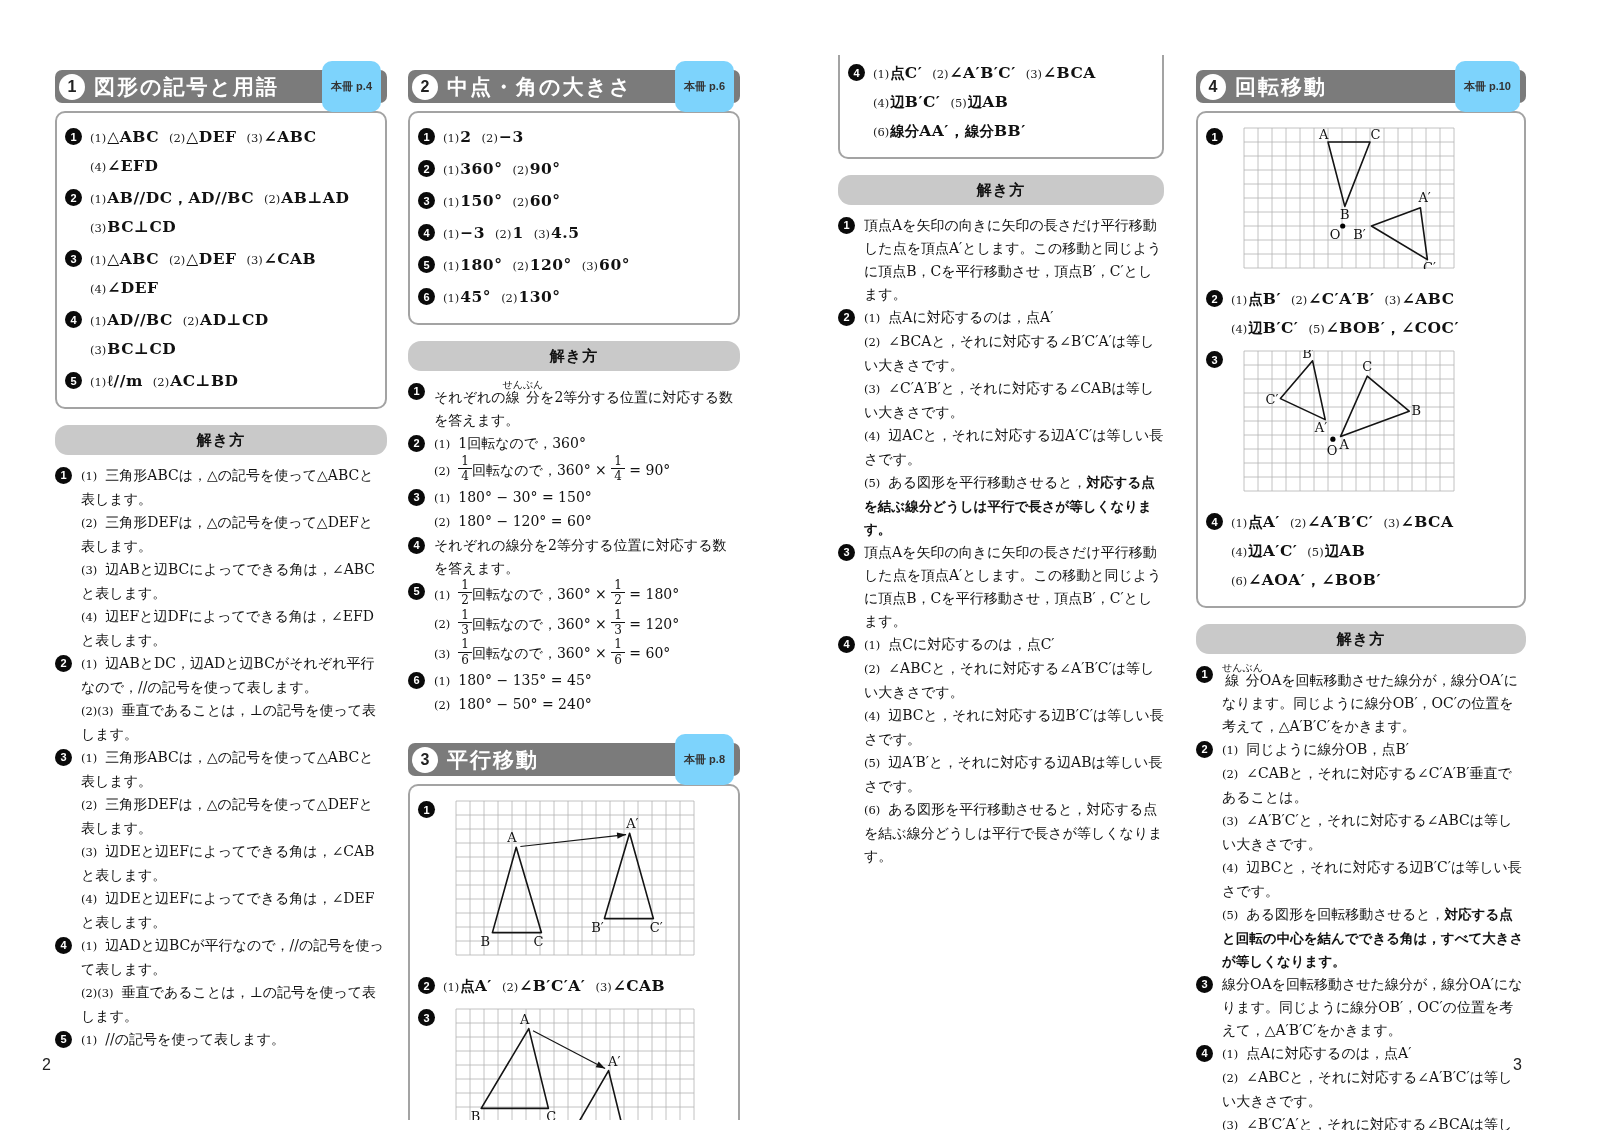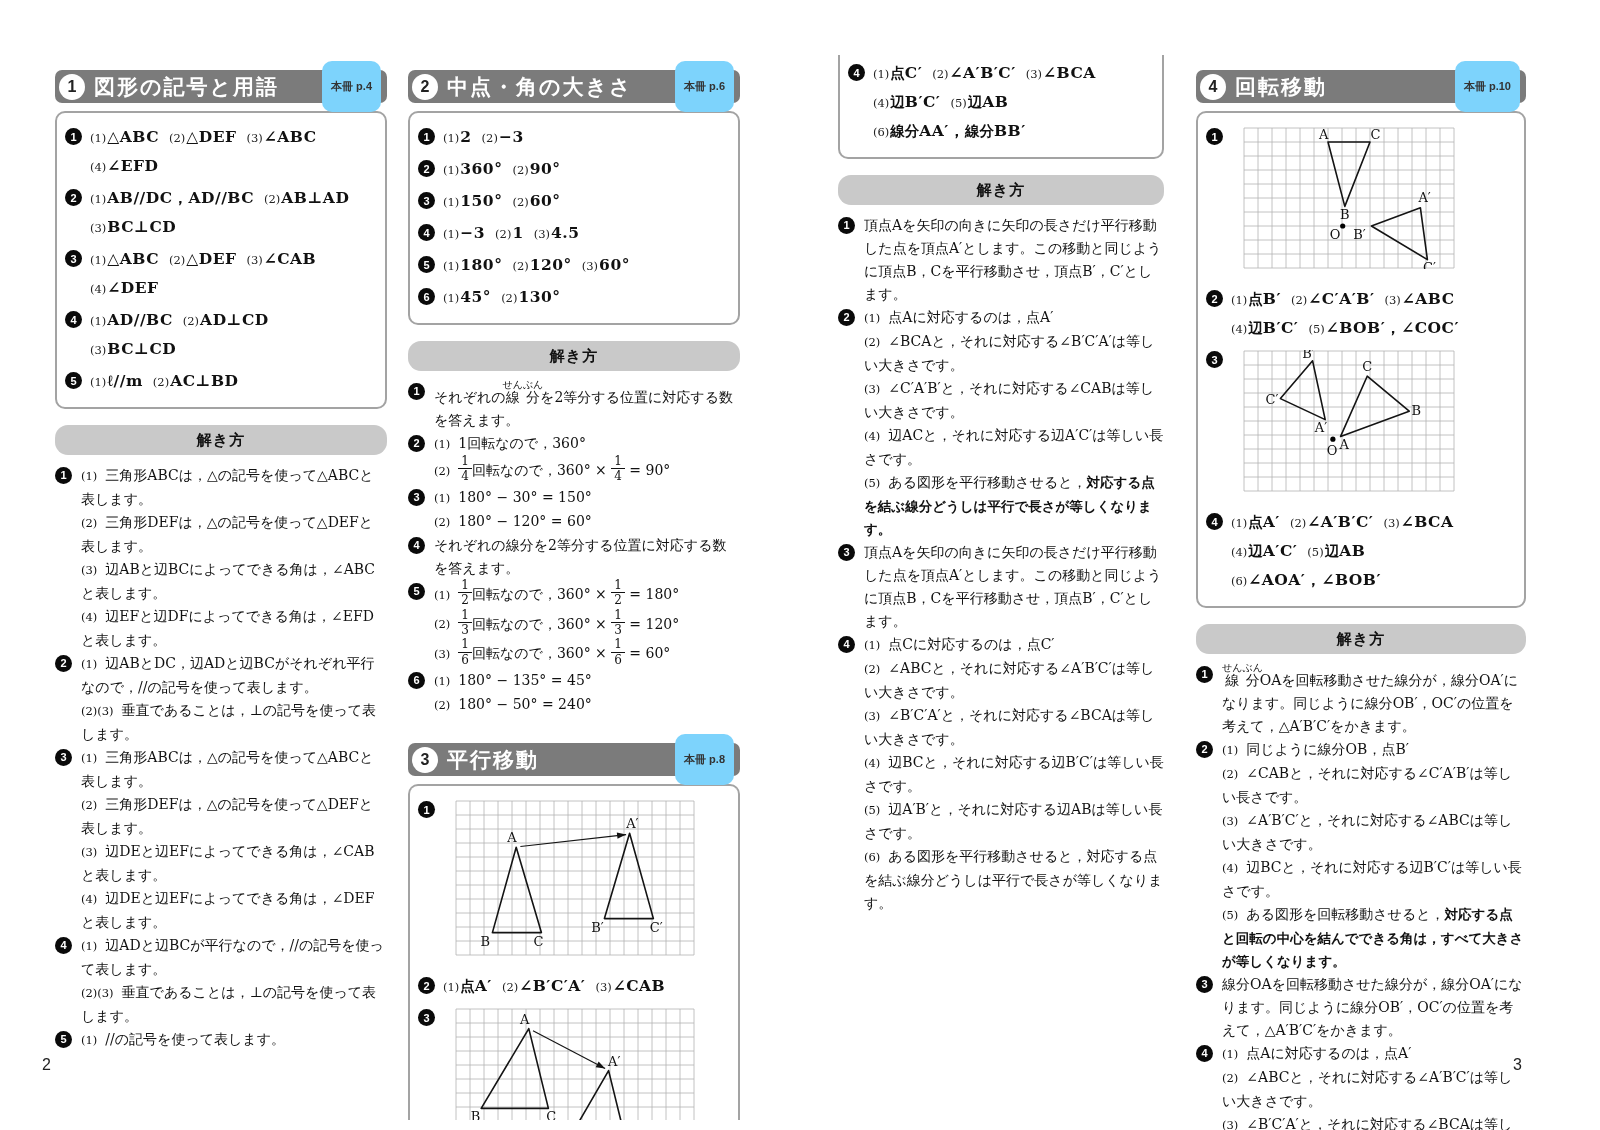--- a/index.html
+++ b/index.html
@@ -261,21 +261,20 @@
     <div class="sol-list">
         <div class="sol-para"><span class="nb">1</span><span class="txt">頂点Aを矢印の向きに矢印の長さだけ平行移動した点を頂点A′とします。この移動と同じように頂点B，Cを平行移動させ，頂点B′，C′とします。</span></div>
         <div class="sol-para"><span class="nb">2</span><span class="slbl">(1)</span><span class="txt">点Aに対応するのは，点A′</span></div>
         <div class="sol-para"><span class="slbl">(2)</span><span class="txt">∠BCAと，それに対応する∠B′C′A′は等しい大きさです。</span></div>
         <div class="sol-para"><span class="slbl">(3)</span><span class="txt">∠C′A′B′と，それに対応する∠CABは等しい大きさです。</span></div>
         <div class="sol-para"><span class="slbl">(4)</span><span class="txt">辺ACと，それに対応する辺A′C′は等しい長さです。</span></div>
         <div class="sol-para"><span class="slbl">(5)</span><span class="txt">ある図形を平行移動させると，</span><span class="emph">対応する点を結ぶ線分どうしは平行で長さが等しくなります。</span></div>
         <div class="sol-para"><span class="nb">3</span><span class="txt">頂点Aを矢印の向きに矢印の長さだけ平行移動した点を頂点A′とします。この移動と同じように頂点B，Cを平行移動させ，頂点B′，C′とします。</span></div>
         <div class="sol-para"><span class="nb">4</span><span class="slbl">(1)</span><span class="txt">点Cに対応するのは，点C′</span></div>
         <div class="sol-para"><span class="slbl">(2)</span><span class="txt">∠ABCと，それに対応する∠A′B′C′は等しい大きさです。</span></div>
-        <div class="sol-para"><span class="slbl">(3)</span><span class="txt">∠B′C′A′と，それに対応する∠BCAは等しい大きさです。</span></div>
         <div class="sol-para"><span class="slbl">(4)</span><span class="txt">辺BCと，それに対応する辺B′C′は等しい長さです。</span></div>
         <div class="sol-para"><span class="slbl">(5)</span><span class="txt">辺A′B′と，それに対応する辺ABは等しい長さです。</span></div>
         <div class="sol-para"><span class="slbl">(6)</span><span class="txt">ある図形を平行移動させると，対応する点を結ぶ線分どうしは平行で長さが等しくなります。</span></div>
       </div>
   </div>
 
   <div class="col col4">
     <div class="sec-header">
       <span class="circ">4</span>
       <span class="htitle">回転移動</span>
@@ -339,21 +338,21 @@
             <div class="ans-line"><span class="lbl">(1)</span><span class="jb">点</span><span class="val">A′</span><span class="lbl">(2)</span><span class="val">∠A′B′C′</span><span class="lbl">(3)</span><span class="val">∠BCA</span></div>
             <div class="ans-line"><span class="lbl">(4)</span><span class="jb">辺</span><span class="val">A′C′</span><span class="lbl">(5)</span><span class="jb">辺</span><span class="val">AB</span></div>
             <div class="ans-line"><span class="lbl">(6)</span><span class="val">∠AOA′，∠BOB′</span></div>
           </div>
         </div>
       </div>
     <div class="solve-pill">解き方</div>
     <div class="sol-list">
         <div class="sol-para"><span class="nb">1</span><ruby>線分<rt>せんぶん</rt></ruby><span class="txt">OAを回転移動させた線分が，線分OA′になります。同じように線分OB′，OC′の位置を考えて，△A′B′C′をかきます。</span></div>
         <div class="sol-para"><span class="nb">2</span><span class="slbl">(1)</span><span class="txt">同じように線分OB，点B′</span></div>
-        <div class="sol-para"><span class="slbl">(2)</span><span class="txt">∠CABと，それに対応する∠C′A′B′は等しい長さです。</span></div>
+        <div class="sol-para"><span class="slbl">(2)</span><span class="txt">∠CABと，それに対応する∠C′A′B′垂直であることは。</span></div>
         <div class="sol-para"><span class="slbl">(3)</span><span class="txt">∠A′B′C′と，それに対応する∠ABCは等しい大きさです。</span></div>
         <div class="sol-para"><span class="slbl">(4)</span><span class="txt">辺BCと，それに対応する辺B′C′は等しい長さです。</span></div>
         <div class="sol-para"><span class="slbl">(5)</span><span class="txt">ある図形を回転移動させると，</span><span class="emph">対応する点と回転の中心を結んでできる角は，すべて大きさが等しくなります。</span></div>
         <div class="sol-para"><span class="nb">3</span><span class="txt">線分OAを回転移動させた線分が，線分OA′になります。同じように線分OB′，OC′の位置を考えて，△A′B′C′をかきます。</span></div>
         <div class="sol-para"><span class="nb">4</span><span class="slbl">(1)</span><span class="txt">点Aに対応するのは，点A′</span></div>
         <div class="sol-para"><span class="slbl">(2)</span><span class="txt">∠ABCと，それに対応する∠A′B′C′は等しい大きさです。</span></div>
         <div class="sol-para"><span class="slbl">(3)</span><span class="txt">∠B′C′A′と，それに対応する∠BCAは等しい大きさです。</span></div>
       </div>
   </div>
 

